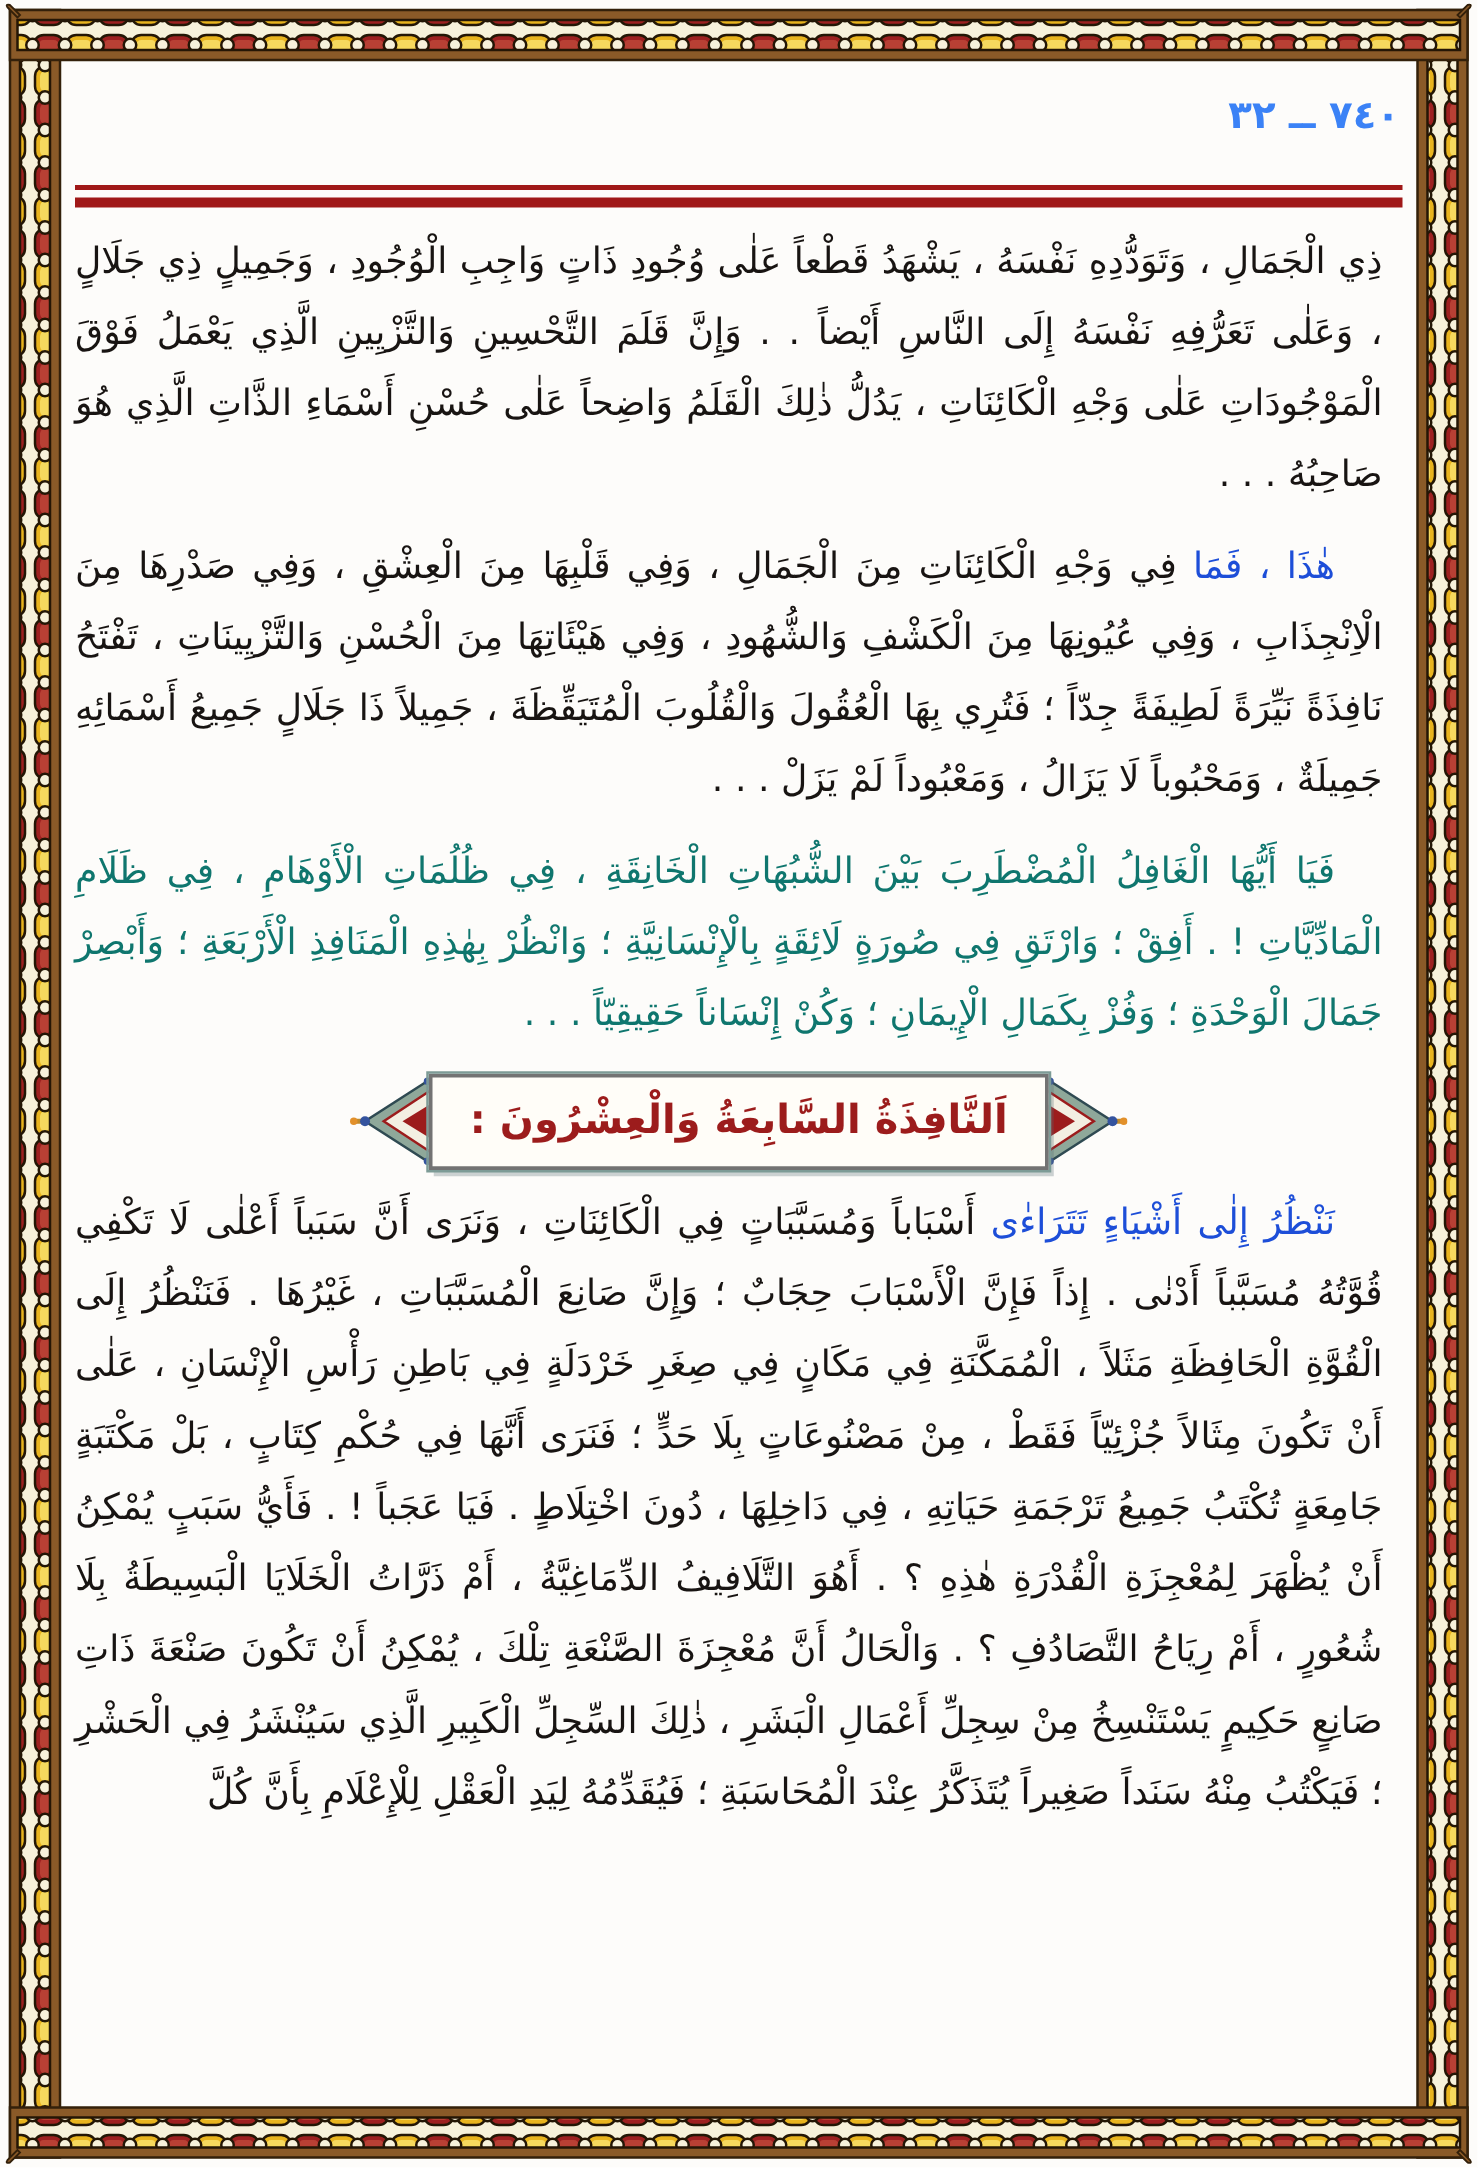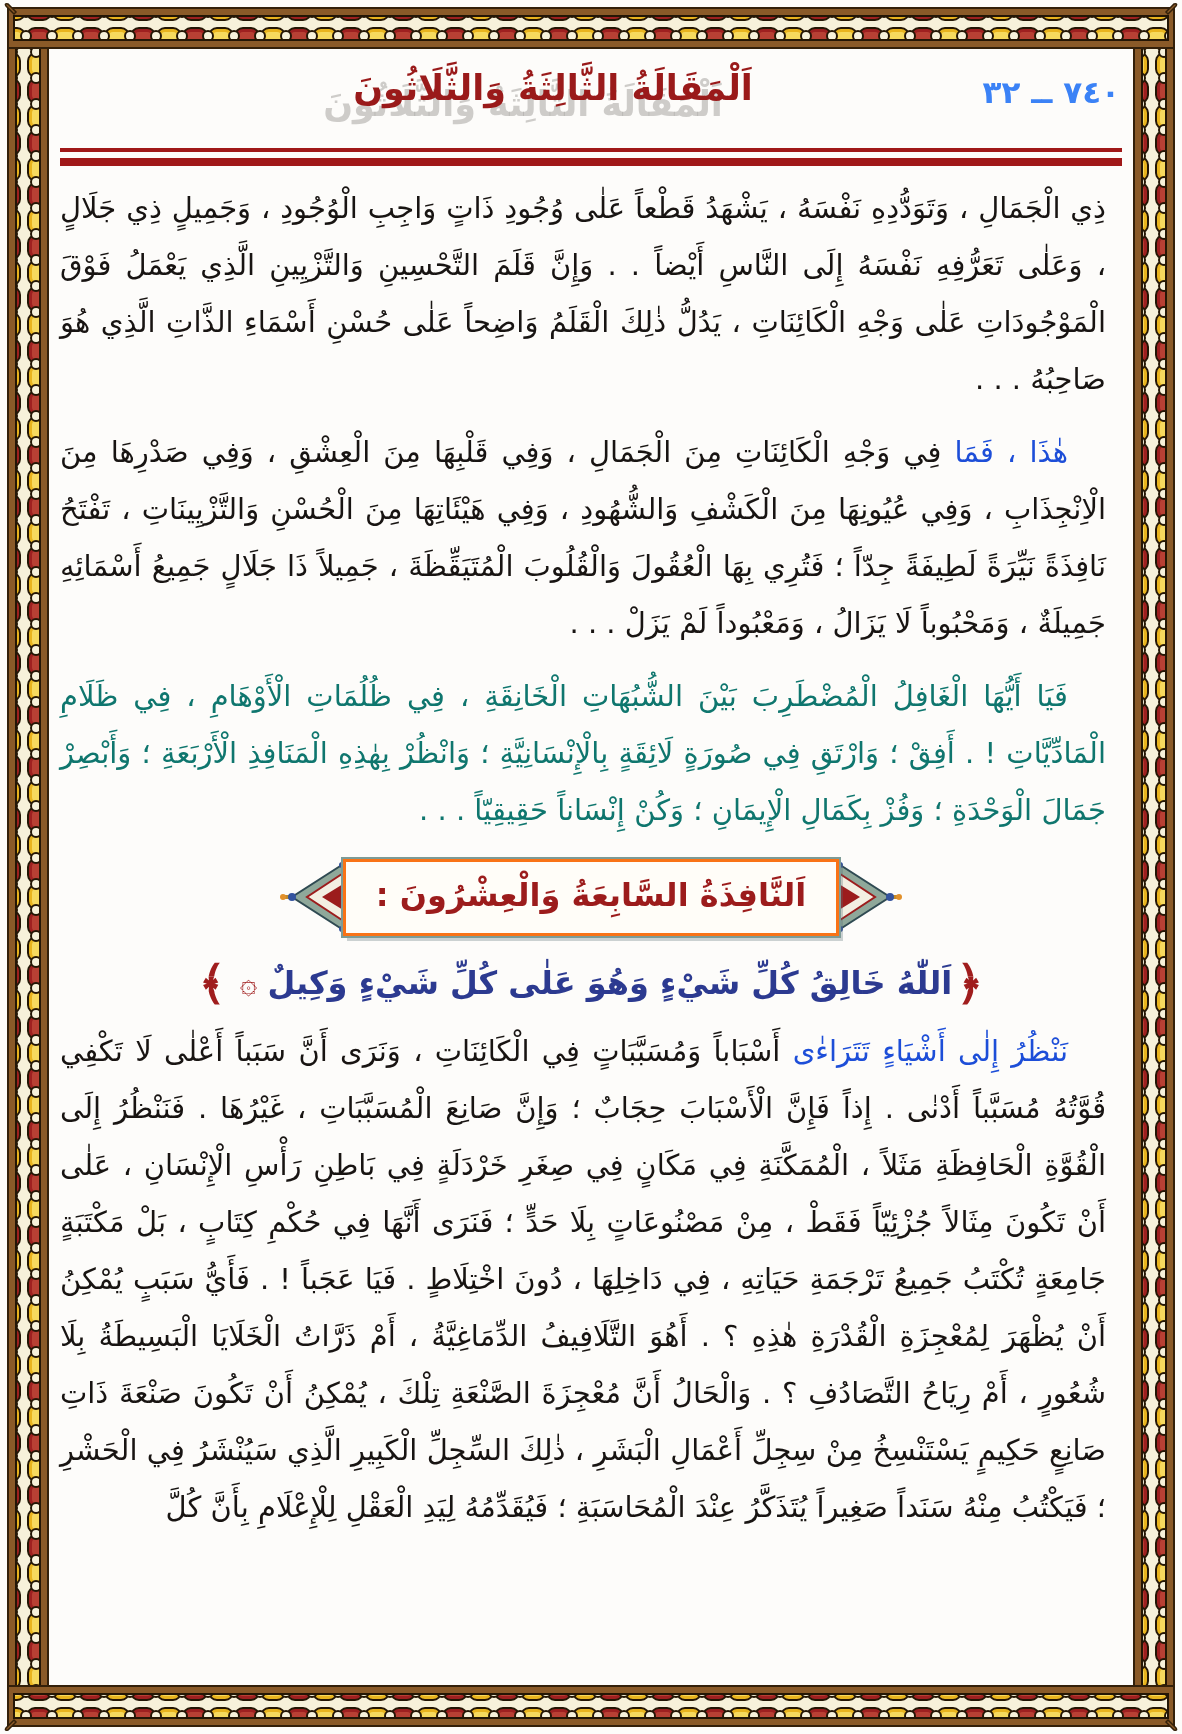--- a/index.html
+++ b/index.html
@@ -50,21 +50,21 @@
   .window-row{
     display:flex;justify-content:center;align-items:center;
     direction:ltr;
     margin:4px 0 10px 0;height:84px;
   }
   .finial{flex:0 0 auto;margin:0 -7px;}
   .finial.rtl-mirror{transform:scaleX(-1);}
   .window-box{
     position:relative;z-index:2;
     background:#fffdf8;
-    border:3px solid #f97316;
+    border:3px solid #737373;
     outline:2px solid #7d9b96;
     box-shadow:4px 5px 0 rgba(90,110,115,0.30);
     padding:5px 30px 9px 30px;
     font-size:32px;font-weight:bold;color:#9c1c1c;
     direction:rtl;white-space:nowrap;
   }
   
   .verse{
     text-align:center;direction:rtl;
     margin:0 0 8px 0;line-height:64px;
@@ -123,21 +123,20 @@
     <path d="M14 14 L6 6 q-2 -3 2 -2 l8 8 Z" fill="#8a5a28" stroke="#33200a" stroke-width="1.5"></path>
     <path d="M1168 14 L1176 6 q2 -3 -2 -2 l-8 8 Z" fill="#8a5a28" stroke="#33200a" stroke-width="1.5"></path>
     <path d="M14 1720 L6 1728 q-2 3 2 2 l8 -8 Z" fill="#8a5a28" stroke="#33200a" stroke-width="1.5"></path>
     <path d="M1168 1720 L1176 1728 q2 3 -2 2 l-8 -8 Z" fill="#8a5a28" stroke="#33200a" stroke-width="1.5"></path>
   </svg>
 
   <div class="content">
 
     <div class="hdr">
       <div class="page-num">٧٤٠ ــ ٣٢</div>
-      <h1 class="title">اَلْمَقَالَةُ الثَّالِثَةُ وَالثَّلَاثُونَ</h1>
     </div>
 
     <div class="rule">
       <div class="r1"></div>
       <div class="r2"></div>
     </div>
 
     <div class="bodytext">
 
       <p>ذِي الْجَمَالِ ، وَتَوَدُّدِهِ نَفْسَهُ ، يَشْهَدُ قَطْعاً عَلٰى وُجُودِ ذَاتٍ وَاجِبِ الْوُجُودِ ، وَجَمِيلٍ ذِي جَلَالٍ ، وَعَلٰى تَعَرُّفِهِ نَفْسَهُ إِلَى النَّاسِ أَيْضاً . . وَإِنَّ قَلَمَ التَّحْسِينِ وَالتَّزْيِينِ الَّذِي يَعْمَلُ فَوْقَ الْمَوْجُودَاتِ عَلٰى وَجْهِ الْكَائِنَاتِ ، يَدُلُّ ذٰلِكَ الْقَلَمُ وَاضِحاً عَلٰى حُسْنِ أَسْمَاءِ الذَّاتِ الَّذِي هُوَ صَاحِبُهُ . . .</p>
@@ -163,19 +162,18 @@
           <polygon points="68,13 27,40 68,67" fill="#f3efe2" stroke="#9c1c1c" stroke-width="2"></polygon>
           <polygon points="68,24 42,40 68,56" fill="#9c1c1c"></polygon>
           <circle cx="62" cy="8" r="3" fill="#34539e"></circle>
           <circle cx="62" cy="72" r="3" fill="#34539e"></circle>
           <line x1="12" y1="40" x2="2" y2="40" stroke="#c08a2c" stroke-width="4"></line>
           <circle cx="12" cy="40" r="4" fill="#34539e"></circle>
           <circle cx="3" cy="40" r="3" fill="#e2902a"></circle>
         </svg>
       </div>
 
-      <div class="verse"><span class="bracket">﴿</span><span class="vtext">اَللّٰهُ خَالِقُ كُلِّ شَيْءٍ وَهُوَ عَلٰى كُلِّ شَيْءٍ وَكِيلٌ</span><span class="rosette">۞</span><span class="bracket">﴾</span></div>
 
       <p class="indent"><span class="red">نَنْظُرُ إِلٰى أَشْيَاءٍ تَتَرَاءٰى</span> <span>أَسْبَاباً وَمُسَبَّبَاتٍ فِي الْكَائِنَاتِ ، وَنَرَى أَنَّ سَبَباً أَعْلٰى لَا تَكْفِي قُوَّتُهُ مُسَبَّباً أَدْنٰى . إِذاً فَإِنَّ الْأَسْبَابَ حِجَابٌ ؛ وَإِنَّ صَانِعَ الْمُسَبَّبَاتِ ، غَيْرُهَا . فَنَنْظُرُ إِلَى الْقُوَّةِ الْحَافِظَةِ مَثَلاً ، الْمُمَكَّنَةِ فِي مَكَانٍ فِي صِغَرِ خَرْدَلَةٍ فِي بَاطِنِ رَأْسِ الْإِنْسَانِ ، عَلٰى أَنْ تَكُونَ مِثَالاً جُزْئِيّاً فَقَطْ ، مِنْ مَصْنُوعَاتٍ بِلَا حَدٍّ ؛ فَنَرَى أَنَّهَا فِي حُكْمِ كِتَابٍ ، بَلْ مَكْتَبَةٍ جَامِعَةٍ تُكْتَبُ جَمِيعُ تَرْجَمَةِ حَيَاتِهِ ، فِي دَاخِلِهَا ، دُونَ اخْتِلَاطٍ . فَيَا عَجَباً ! . فَأَيُّ سَبَبٍ يُمْكِنُ أَنْ يُظْهَرَ لِمُعْجِزَةِ الْقُدْرَةِ هٰذِهِ ؟ . أَهُوَ التَّلَافِيفُ الدِّمَاغِيَّةُ ، أَمْ ذَرَّاتُ الْخَلَايَا الْبَسِيطَةُ بِلَا شُعُورٍ ، أَمْ رِيَاحُ التَّصَادُفِ ؟ . وَالْحَالُ أَنَّ مُعْجِزَةَ الصَّنْعَةِ تِلْكَ ، يُمْكِنُ أَنْ تَكُونَ صَنْعَةَ ذَاتِ صَانِعٍ حَكِيمٍ يَسْتَنْسِخُ مِنْ سِجِلِّ أَعْمَالِ الْبَشَرِ ، ذٰلِكَ السِّجِلِّ الْكَبِيرِ الَّذِي سَيُنْشَرُ فِي الْحَشْرِ ؛ فَيَكْتُبُ مِنْهُ سَنَداً صَغِيراً يُتَذَكَّرُ عِنْدَ الْمُحَاسَبَةِ ؛ فَيُقَدِّمُهُ لِيَدِ الْعَقْلِ لِلْإِعْلَامِ بِأَنَّ كُلَّ</span></p>
 
     </div>
   </div>
 </div>
 
 </body></html>

